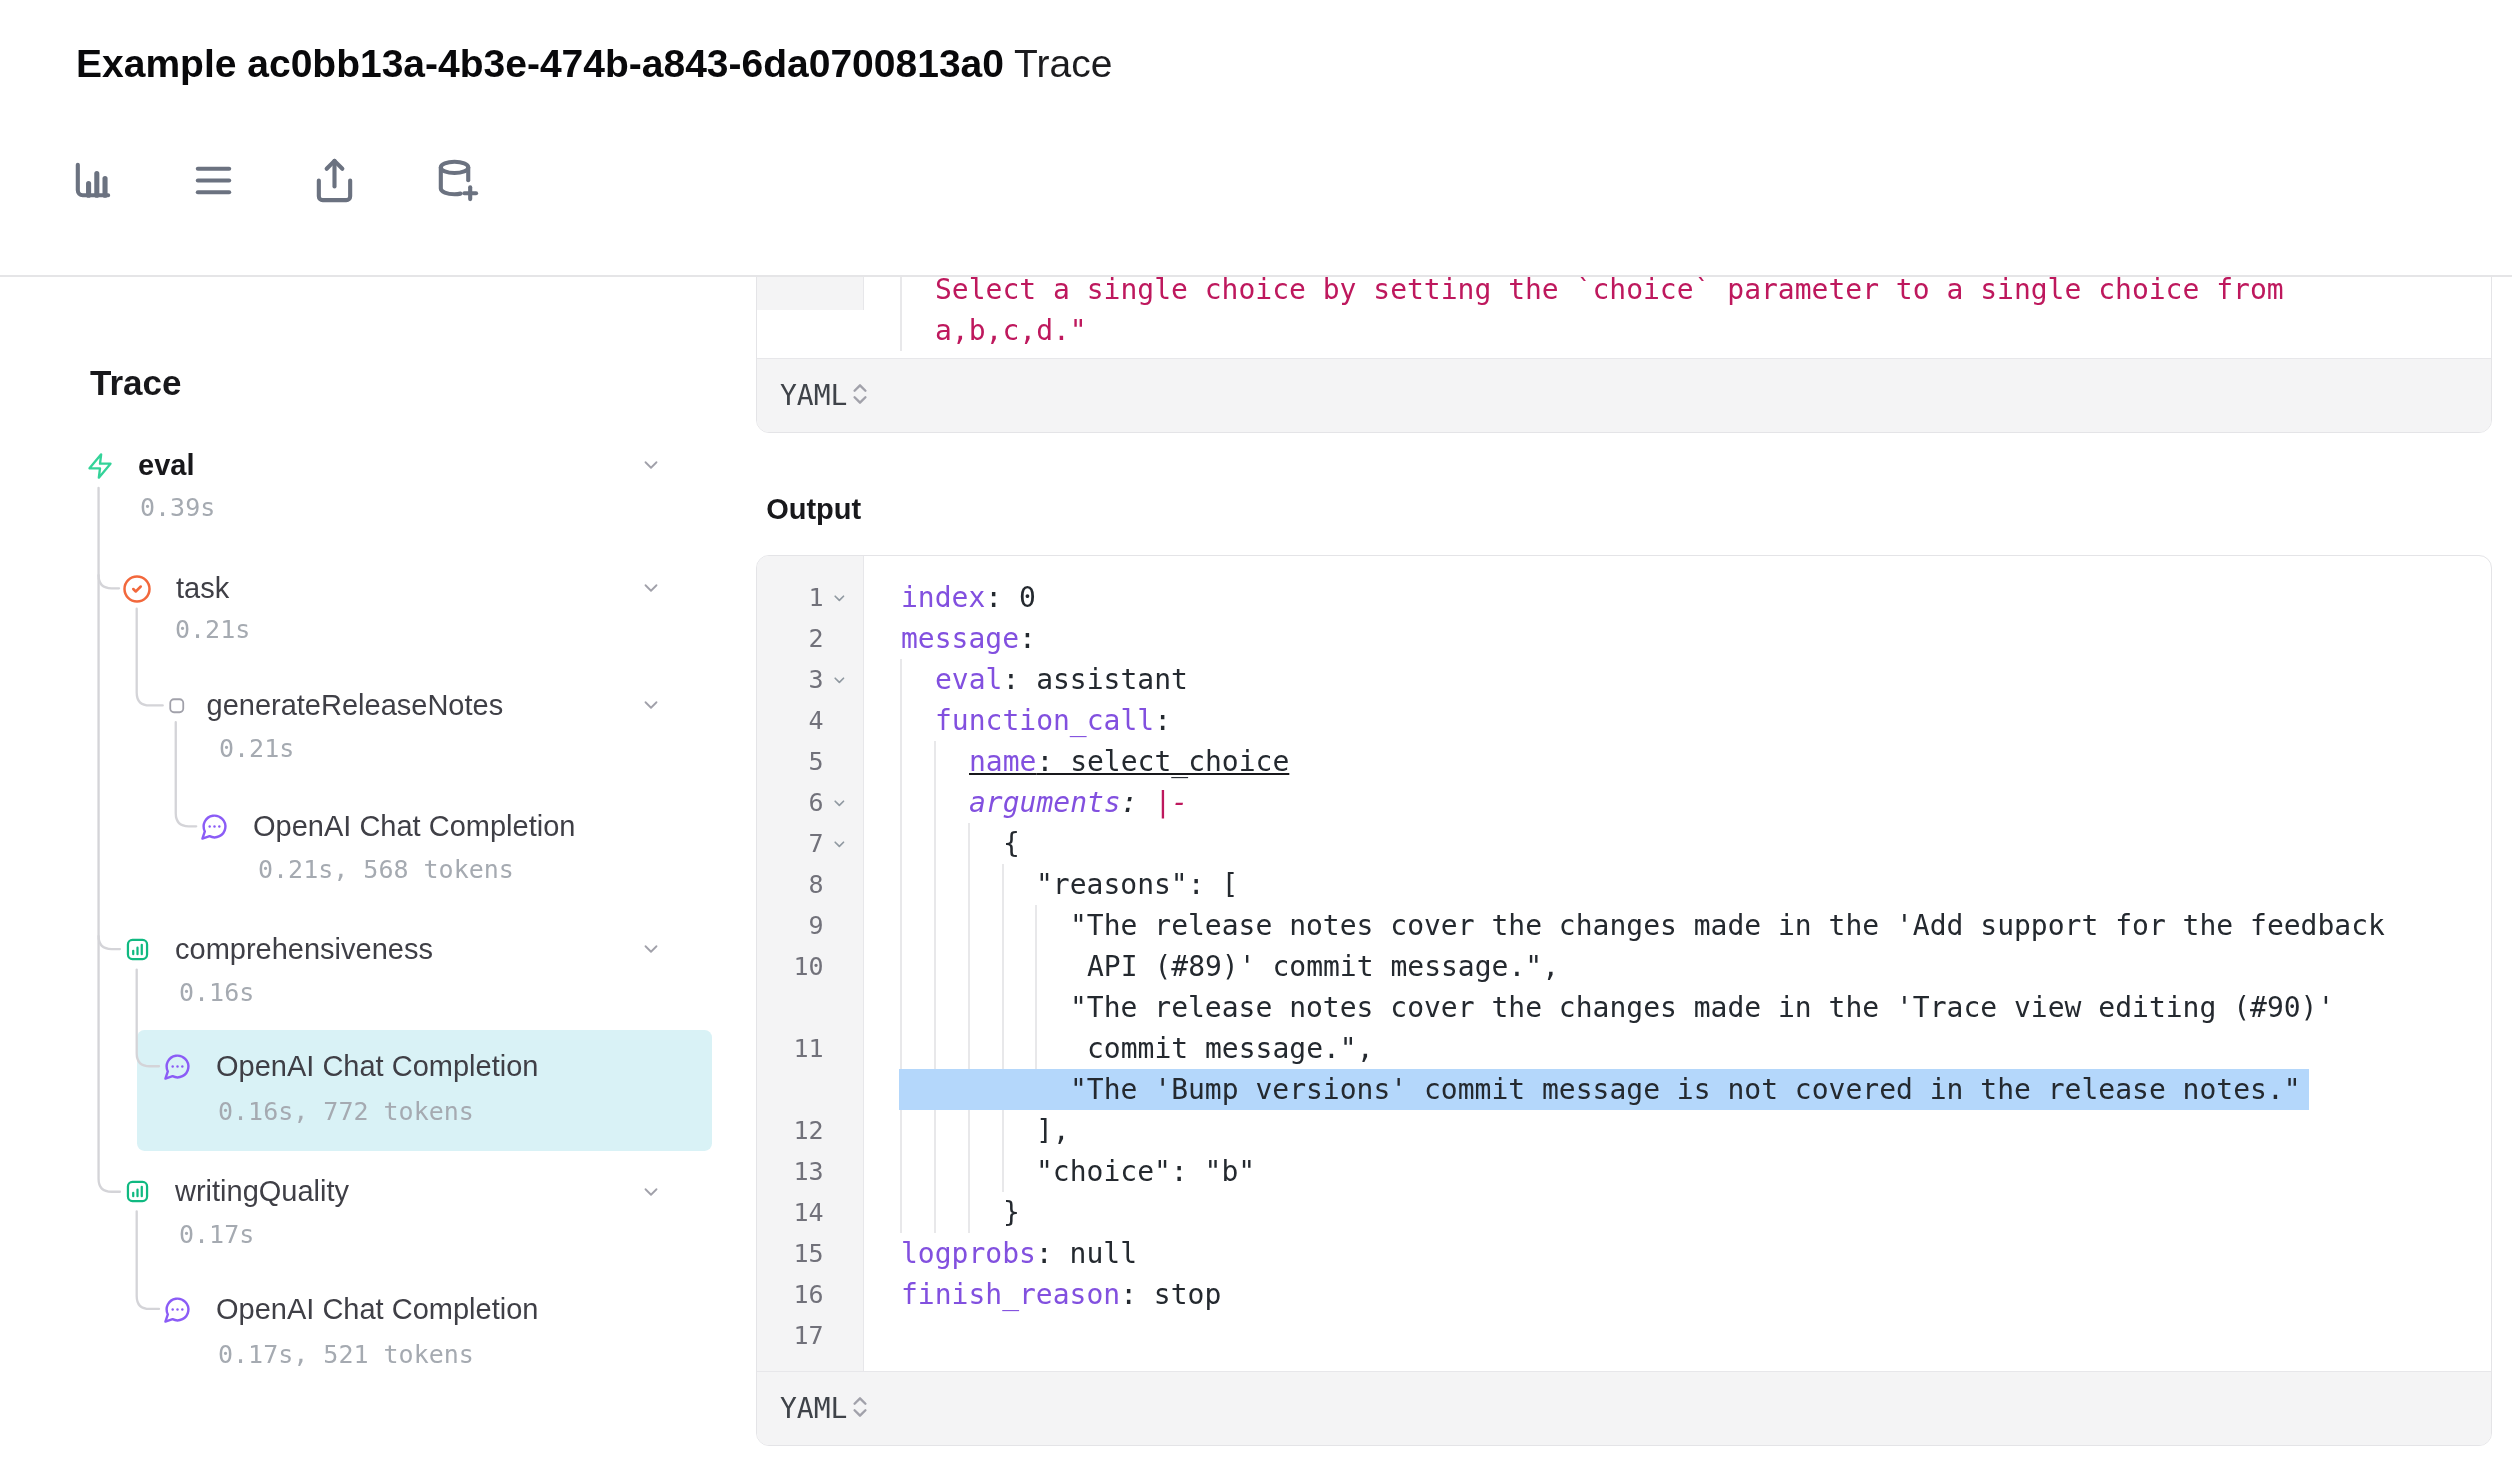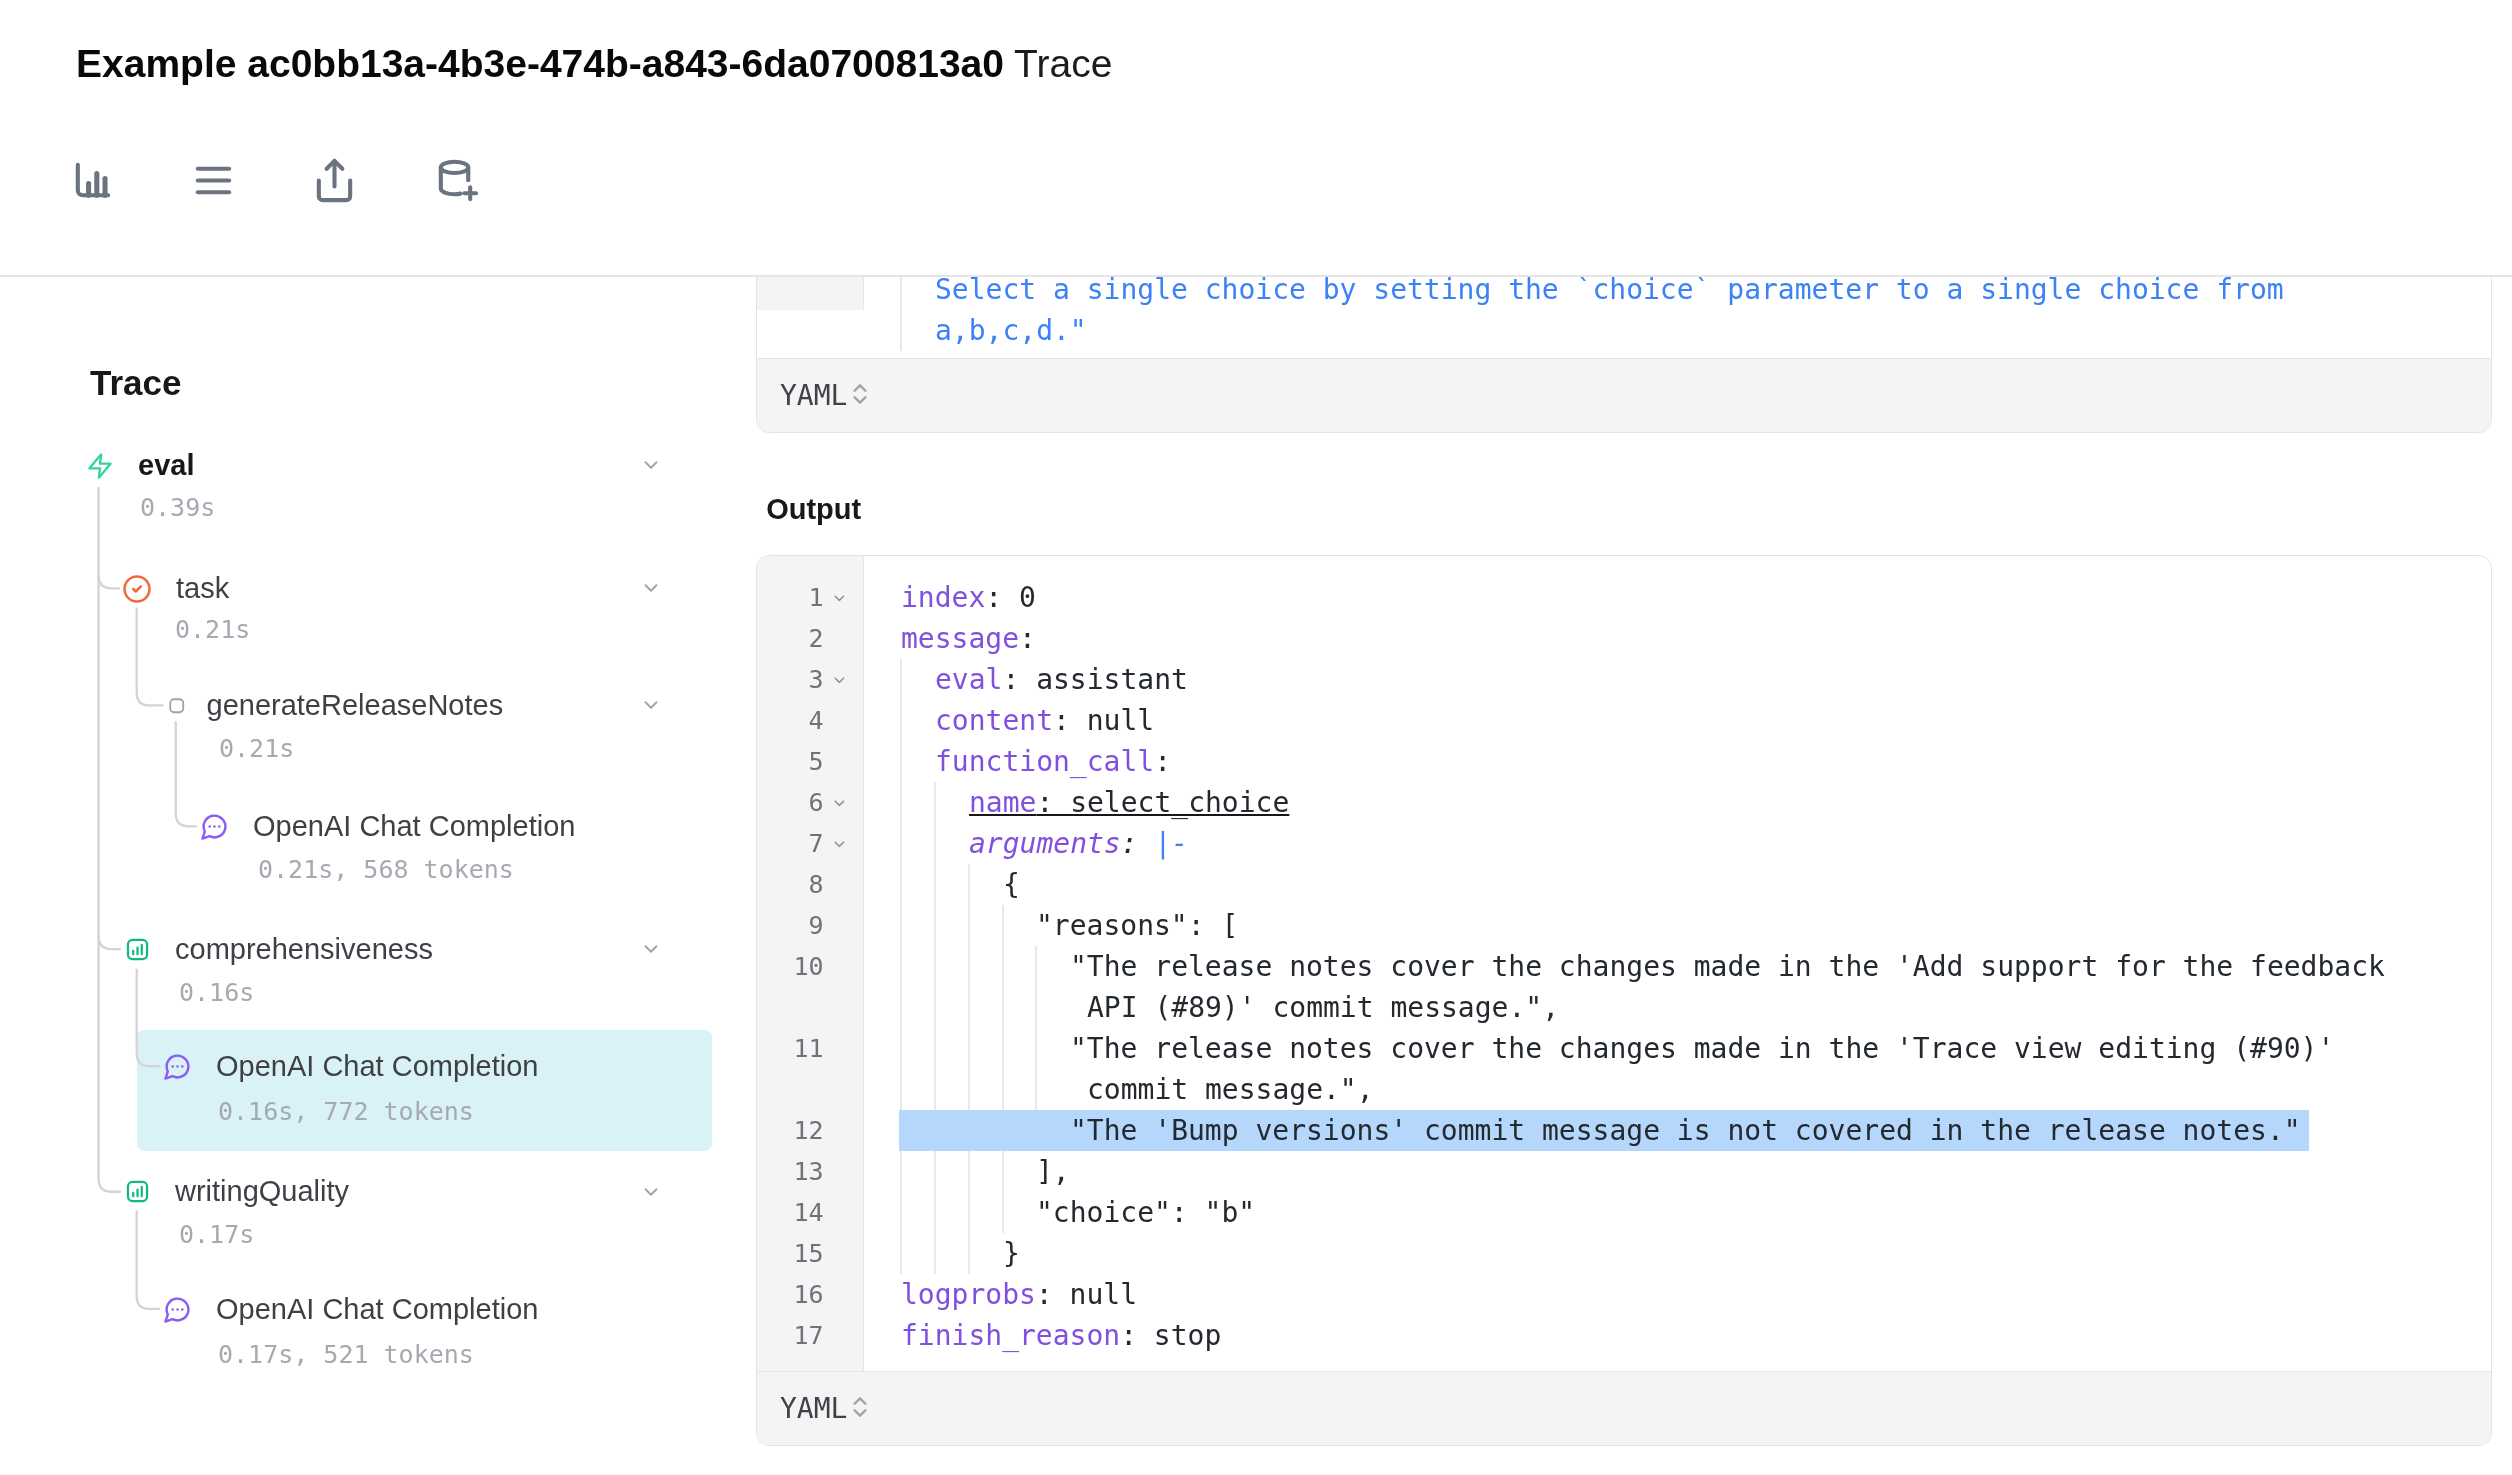--- a/index.html
+++ b/index.html
@@ -34,21 +34,21 @@
   .gutter-num{font-family:"DejaVu Sans Mono",monospace;font-size:25px;color:#71717a;text-align:right;}
   .gutter-chev{width:32px;height:41px;display:flex;align-items:center;justify-content:center;cursor:pointer;}
   .gutter-chev svg{width:16.7px;height:16.7px;stroke:#9099a1;fill:none;stroke-width:2.4;stroke-linecap:round;stroke-linejoin:round;}
   .code-col{flex:1;position:relative;font-family:"DejaVu Sans Mono",monospace;font-size:28px;}
   .crow{position:relative;height:41px;line-height:41px;white-space:pre;}
   .crow .txt{position:relative;z-index:2;}
   .guide{position:absolute;top:0;bottom:0;width:1.9px;background:#e8e8ea;z-index:1;}
   .sel-bg{position:absolute;top:0;height:41px;background:#b4d7fb;z-index:0;}
   .tok-k{color:#8250df;}
   .tok-p{color:#24292f;}
-  .tok-s{color:#3b82f6;}
+  .tok-s{color:#be185d;}
   .block-footer{height:73px;background:#f4f4f5;border-top:1.9px solid #e7e7ea;display:flex;align-items:center;
                 padding-left:23px;gap:0;cursor:pointer;}
   .footer-label{font-family:"DejaVu Sans Mono",monospace;font-size:28px;color:#3f4349;}
   .footer-chev svg{width:26px;height:26px;stroke:#a1a1aa;fill:none;stroke-width:2.2;stroke-linecap:round;stroke-linejoin:round;}
   #output-heading{position:absolute;left:10.2px;top:216px;font-size:29px;font-weight:700;color:#18181b;}
 </style>
 </head>
 <body>
 
 <div id="app">
@@ -330,21 +330,20 @@
             </div>
             <div class="gutter-row">
               <span class="gutter-num">17</span>
               <span class="gutter-chev"></span>
             </div>
           </div>
         <div class="code-col" id="output-code" style="padding-top:21.4px;padding-bottom:15px;">
             <div class="crow"><span class="txt" style="margin-left: 37px;"><span class="tok-k">index</span><span class="tok-p">: 0</span></span></div>
             <div class="crow"><span class="txt" style="margin-left: 37px;"><span class="tok-k">message</span><span class="tok-p">:</span></span></div>
             <div class="crow"><div class="guide" style="left: 36px;"></div><span class="txt" style="margin-left: 71px;"><span class="tok-k">eval</span><span class="tok-p">: assistant</span></span></div>
-            <div class="crow"><div class="guide" style="left: 36px;"></div><span class="txt" style="margin-left: 71px;"><span class="tok-k">content</span><span class="tok-p">: null</span></span></div>
             <div class="crow"><div class="guide" style="left: 36px;"></div><span class="txt" style="margin-left: 71px;"><span class="tok-k">function_call</span><span class="tok-p">:</span></span></div>
             <div class="crow"><div class="guide" style="left: 36px;"></div><div class="guide" style="left: 70px;"></div><span class="txt" style="margin-left: 105px; text-decoration: underline;"><span class="tok-k">name</span><span class="tok-p">: select_choice</span></span></div>
             <div class="crow"><div class="guide" style="left: 36px;"></div><div class="guide" style="left: 70px;"></div><span class="txt" style="margin-left: 105px; font-style: italic;"><span class="tok-k">arguments</span><span class="tok-p">: </span><span class="tok-s">|-</span></span></div>
             <div class="crow"><div class="guide" style="left: 36px;"></div><div class="guide" style="left: 70px;"></div><div class="guide" style="left: 104px;"></div><span class="txt" style="margin-left: 139px;"><span class="tok-p">{</span></span></div>
             <div class="crow"><div class="guide" style="left: 36px;"></div><div class="guide" style="left: 70px;"></div><div class="guide" style="left: 104px;"></div><div class="guide" style="left: 138px;"></div><span class="txt" style="margin-left: 172px;"><span class="tok-p">"reasons": [</span></span></div>
             <div class="crow"><div class="guide" style="left: 36px;"></div><div class="guide" style="left: 70px;"></div><div class="guide" style="left: 104px;"></div><div class="guide" style="left: 138px;"></div><div class="guide" style="left: 171px;"></div><span class="txt" style="margin-left: 206px;"><span class="tok-p">"The release notes cover the changes made in the 'Add support for the feedback</span></span></div>
             <div class="crow"><div class="guide" style="left: 36px;"></div><div class="guide" style="left: 70px;"></div><div class="guide" style="left: 104px;"></div><div class="guide" style="left: 138px;"></div><div class="guide" style="left: 171px;"></div><span class="txt" style="margin-left: 223px;"><span class="tok-p">API (#89)' commit message.",</span></span></div>
             <div class="crow"><div class="guide" style="left: 36px;"></div><div class="guide" style="left: 70px;"></div><div class="guide" style="left: 104px;"></div><div class="guide" style="left: 138px;"></div><div class="guide" style="left: 171px;"></div><span class="txt" style="margin-left: 206px;"><span class="tok-p">"The release notes cover the changes made in the 'Trace view editing (#90)'</span></span></div>
             <div class="crow"><div class="guide" style="left: 36px;"></div><div class="guide" style="left: 70px;"></div><div class="guide" style="left: 104px;"></div><div class="guide" style="left: 138px;"></div><div class="guide" style="left: 171px;"></div><span class="txt" style="margin-left: 223px;"><span class="tok-p">commit message.",</span></span></div>
             <div class="crow"><div class="sel-bg" style="left: 35px; width: 1410px;"></div><span class="txt" style="margin-left: 206px;"><span class="tok-p">"The 'Bump versions' commit message is not covered in the release notes."</span></span></div>

